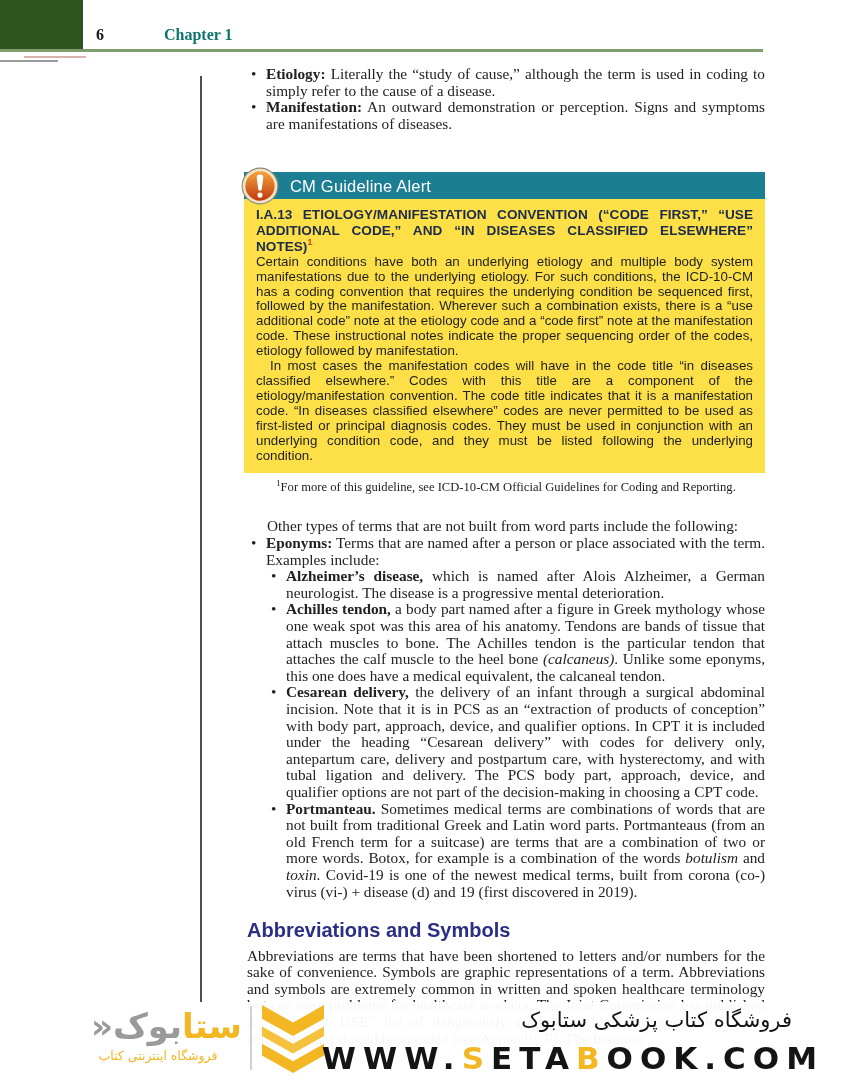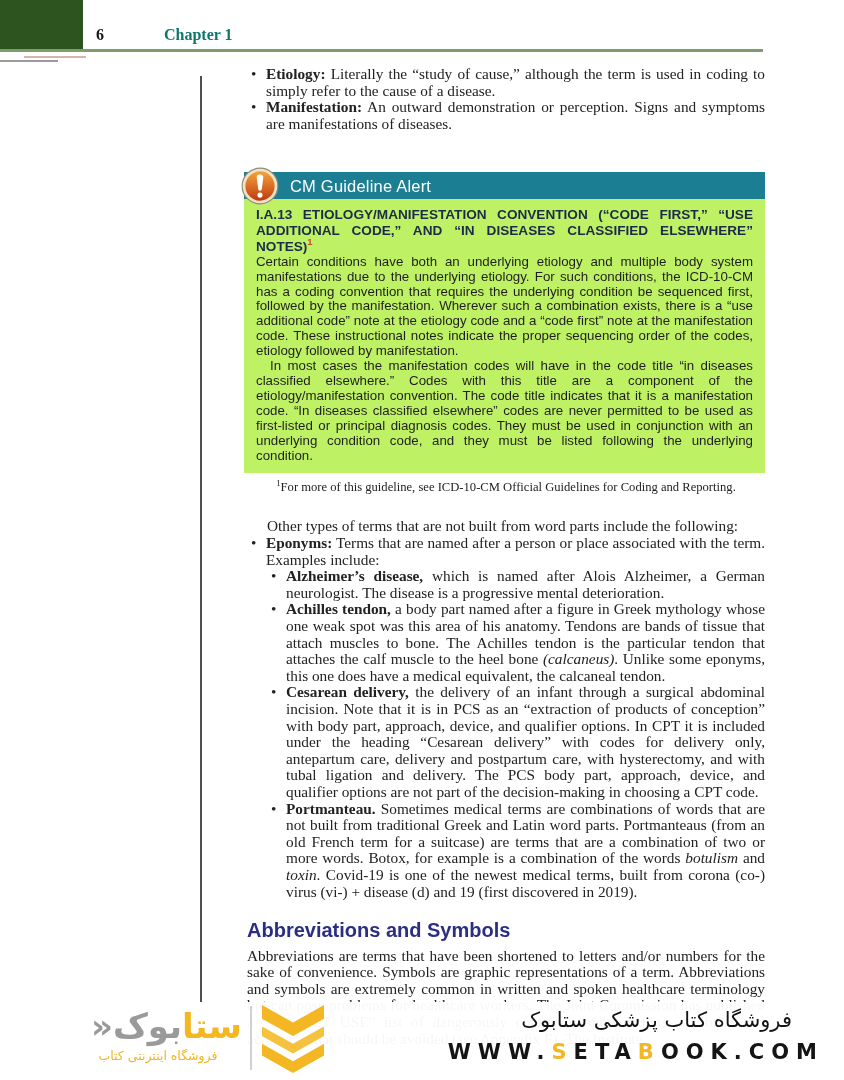--- a/index.html
+++ b/index.html
@@ -23,40 +23,40 @@
   .bullet .dot{position:absolute;left:4px;top:0;}
   .sub-bullets{margin-left:20px;}
   .run-b{font-weight:bold;}
   .run-i{font-style:italic;}
   sup.run-sup{font-size:70%;line-height:0;}
   
   .alert{margin:23px 0 0 -3px;width:521px;}
   .alert-head{position:relative;height:27px;background:#1b7e93;display:flex;align-items:center;padding-left:46px;box-sizing:border-box;margin-top:40px;}
   .alert-head-label{color:#ffffff;font-family:"Liberation Sans",sans-serif;font-size:16.5px;font-weight:500;letter-spacing:.2px;}
   .alert-icon{position:absolute;left:-3px;top:-5px;width:38px;height:38px;}
-  .alert-body{background:#bef264;padding:8px 12px 10px;font-family:"Liberation Sans",sans-serif;font-size:13.3px;line-height:14.9px;color:#1f1f1f;}
+  .alert-body{background:#fde047;padding:8px 12px 10px;font-family:"Liberation Sans",sans-serif;font-size:13.3px;line-height:14.9px;color:#1f1f1f;}
   .alert-heading{font-weight:bold;color:#1c2b4a;font-size:13.6px;line-height:15.8px;margin:0 0 2px 0;text-align:left;}
   .alert-heading sup.run-sup{color:#c14f28;font-weight:bold;}
   .alert-body p{margin:0;text-align:justify;}
   .alert-body p.indented{text-indent:14px;}
   
   .footnote{margin-top:7px;font-size:12.6px;line-height:14px;text-align:center;}
   .para-intro{margin-top:24px;margin-left:20px;}
   .section-heading{font-family:"Liberation Sans",sans-serif;font-weight:bold;color:#2b2e83;font-size:20px;margin:22px 0 9px 0;text-align:left;}
   
   .footer{position:absolute;left:0;top:1002px;width:844px;height:78px;background:rgba(255,255,255,.96);}
   .logo-left{position:absolute;left:74px;top:4px;width:168px;text-align:center;}
   .wordmark{font-family:"DejaVu Sans",sans-serif;font-weight:bold;font-size:34px;line-height:40px;direction:rtl;white-space:nowrap;text-align:right;}
   .wm-yellow{color:#f2b722;}
   .wm-gray{color:#9a9a9a;}
   .wordmark-caption{font-family:"DejaVu Sans",sans-serif;font-size:12.5px;color:#f2b722;direction:rtl;margin-top:2px;}
   .logo-divider{position:absolute;left:250px;top:4px;width:2px;height:64px;background:#d0d0d0;}
   .chevron-logo{position:absolute;left:262px;top:2px;width:62px;height:70px;}
   .store-name{position:absolute;right:52px;top:4px;font-family:"DejaVu Sans",sans-serif;font-size:21px;line-height:28px;color:#141414;direction:rtl;}
-  .site-url{position:absolute;right:20px;top:38px;font-family:"DejaVu Sans",sans-serif;font-weight:bold;font-size:21px;letter-spacing:7px;color:#141414;white-space:nowrap;}
+  .site-url{position:absolute;right:20px;top:38px;font-family:"DejaVu Sans",sans-serif;font-weight:bold;font-size:31px;letter-spacing:7px;color:#141414;white-space:nowrap;}
   .site-url .run-y{color:#f2b722;}
 </style>
 </head>
 <body>
 
 <div class="page">
 
   <div class="corner-block"></div>
   <div class="page-number">6</div>
   <div class="chapter-title">Chapter 1</div>

